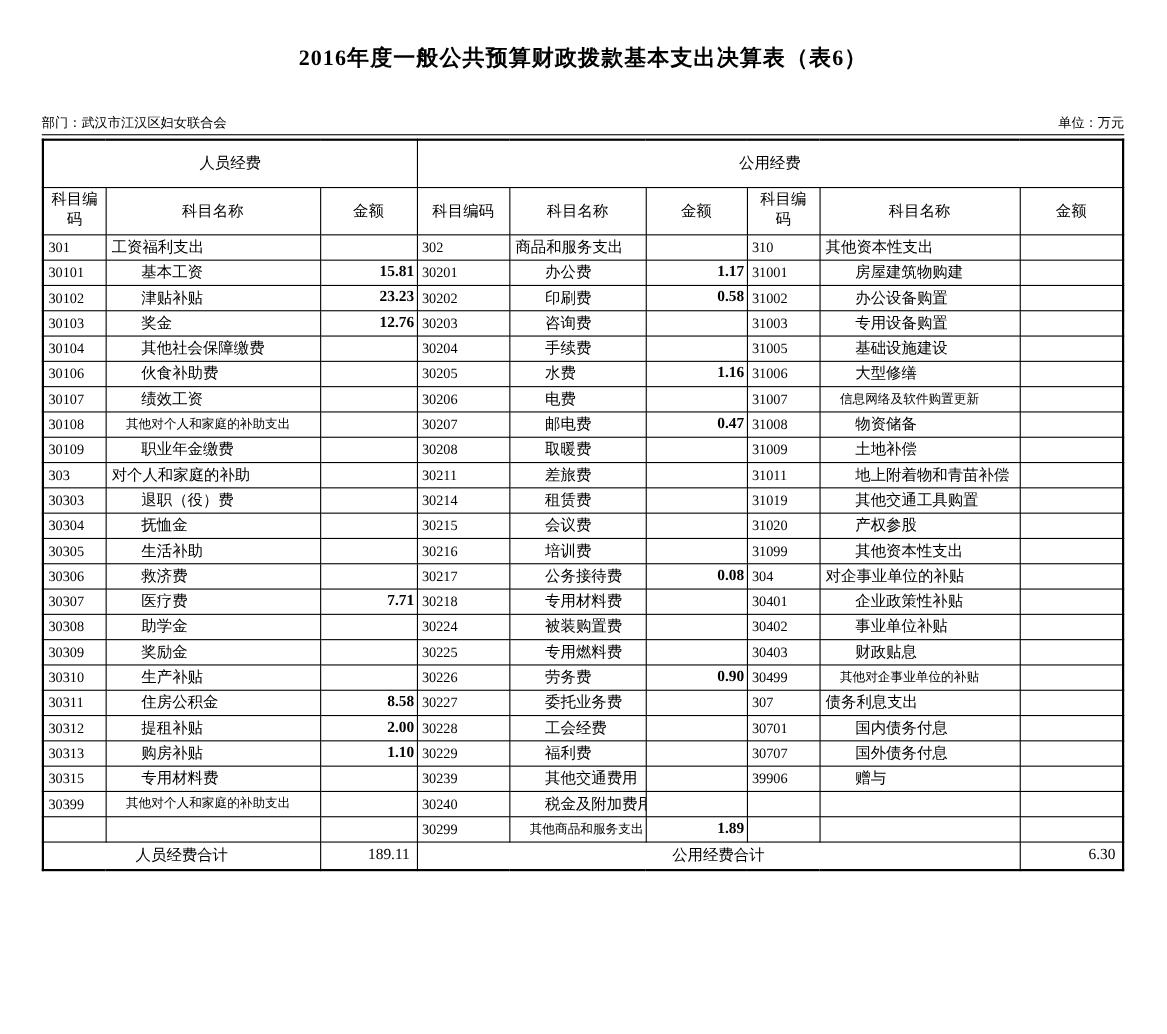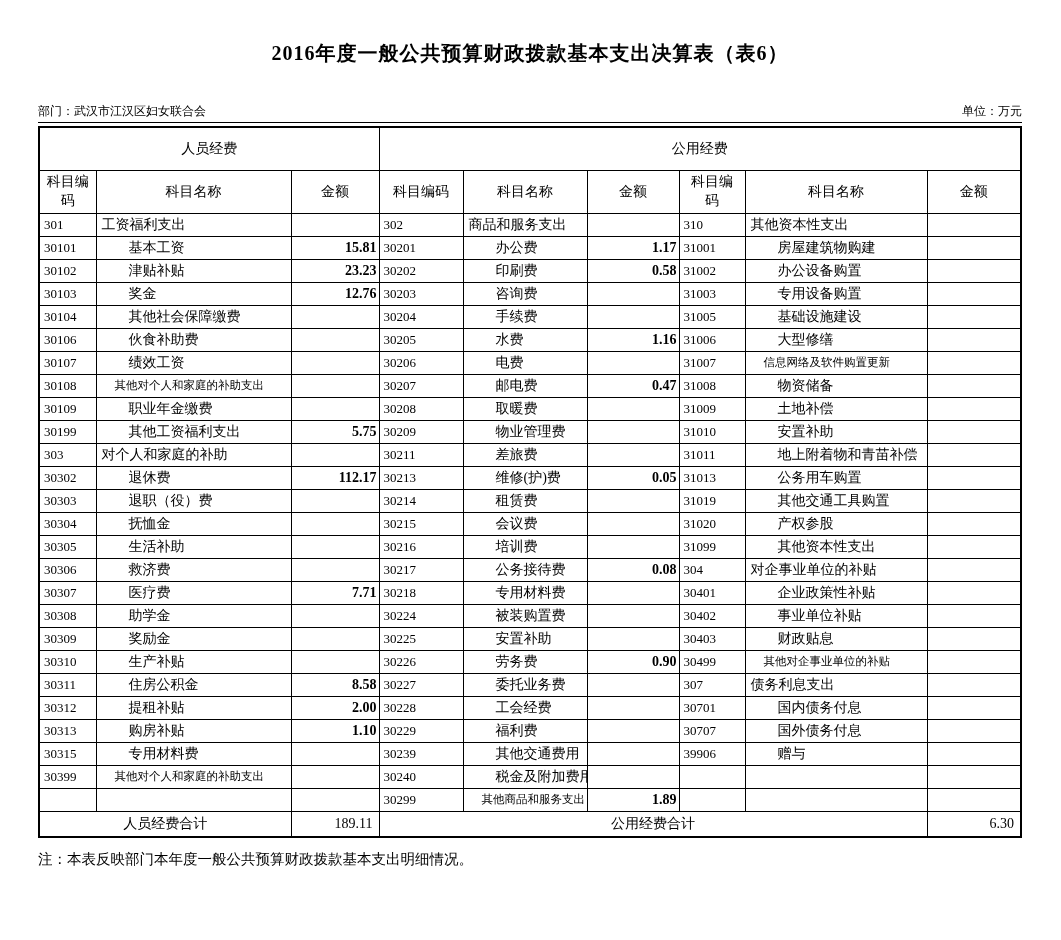--- a/index.html
+++ b/index.html
@@ -168,50 +168,28 @@
           <td class="name indent">职业年金缴费</td>
           <td class="amount"></td>
           <td class="code">30208</td>
           <td class="name indent">取暖费</td>
           <td class="amount"></td>
           <td class="code">31009</td>
           <td class="name indent">土地补偿</td>
           <td class="amount"></td>
         </tr>
         <tr>
-          <td class="code">30199</td>
-          <td class="name indent">其他工资福利支出</td>
-          <td class="amount">5.75</td>
-          <td class="code">30209</td>
-          <td class="name indent">物业管理费</td>
-          <td class="amount"></td>
-          <td class="code">31010</td>
-          <td class="name indent">安置补助</td>
-          <td class="amount"></td>
-        </tr>
-        <tr>
           <td class="code">303</td>
           <td class="name">对个人和家庭的补助</td>
           <td class="amount"></td>
           <td class="code">30211</td>
           <td class="name indent">差旅费</td>
           <td class="amount"></td>
           <td class="code">31011</td>
           <td class="name indent">地上附着物和青苗补偿</td>
-          <td class="amount"></td>
-        </tr>
-        <tr>
-          <td class="code">30302</td>
-          <td class="name indent">退休费</td>
-          <td class="amount">112.17</td>
-          <td class="code">30213</td>
-          <td class="name indent">维修(护)费</td>
-          <td class="amount">0.05</td>
-          <td class="code">31013</td>
-          <td class="name indent">公务用车购置</td>
           <td class="amount"></td>
         </tr>
         <tr>
           <td class="code">30303</td>
           <td class="name indent">退职（役）费</td>
           <td class="amount"></td>
           <td class="code">30214</td>
           <td class="name indent">租赁费</td>
           <td class="amount"></td>
           <td class="code">31019</td>
@@ -271,21 +249,21 @@
           <td class="amount"></td>
           <td class="code">30402</td>
           <td class="name indent">事业单位补贴</td>
           <td class="amount"></td>
         </tr>
         <tr>
           <td class="code">30309</td>
           <td class="name indent">奖励金</td>
           <td class="amount"></td>
           <td class="code">30225</td>
-          <td class="name indent">安置补助</td>
+          <td class="name indent">专用燃料费</td>
           <td class="amount"></td>
           <td class="code">30403</td>
           <td class="name indent">财政贴息</td>
           <td class="amount"></td>
         </tr>
         <tr>
           <td class="code">30310</td>
           <td class="name indent">生产补贴</td>
           <td class="amount"></td>
           <td class="code">30226</td>
@@ -365,14 +343,13 @@
     <tfoot>
       <tr>
         <td colspan="2" class="flabel">人员经费合计</td>
         <td class="ftotal">189.11</td>
         <td colspan="5" class="flabel">公用经费合计</td>
         <td class="ftotal">6.30</td>
       </tr>
     </tfoot>
   </table>
 
-  <div class="note">注：本表反映部门本年度一般公共预算财政拨款基本支出明细情况。</div>
 </div>
 
 </body></html>

